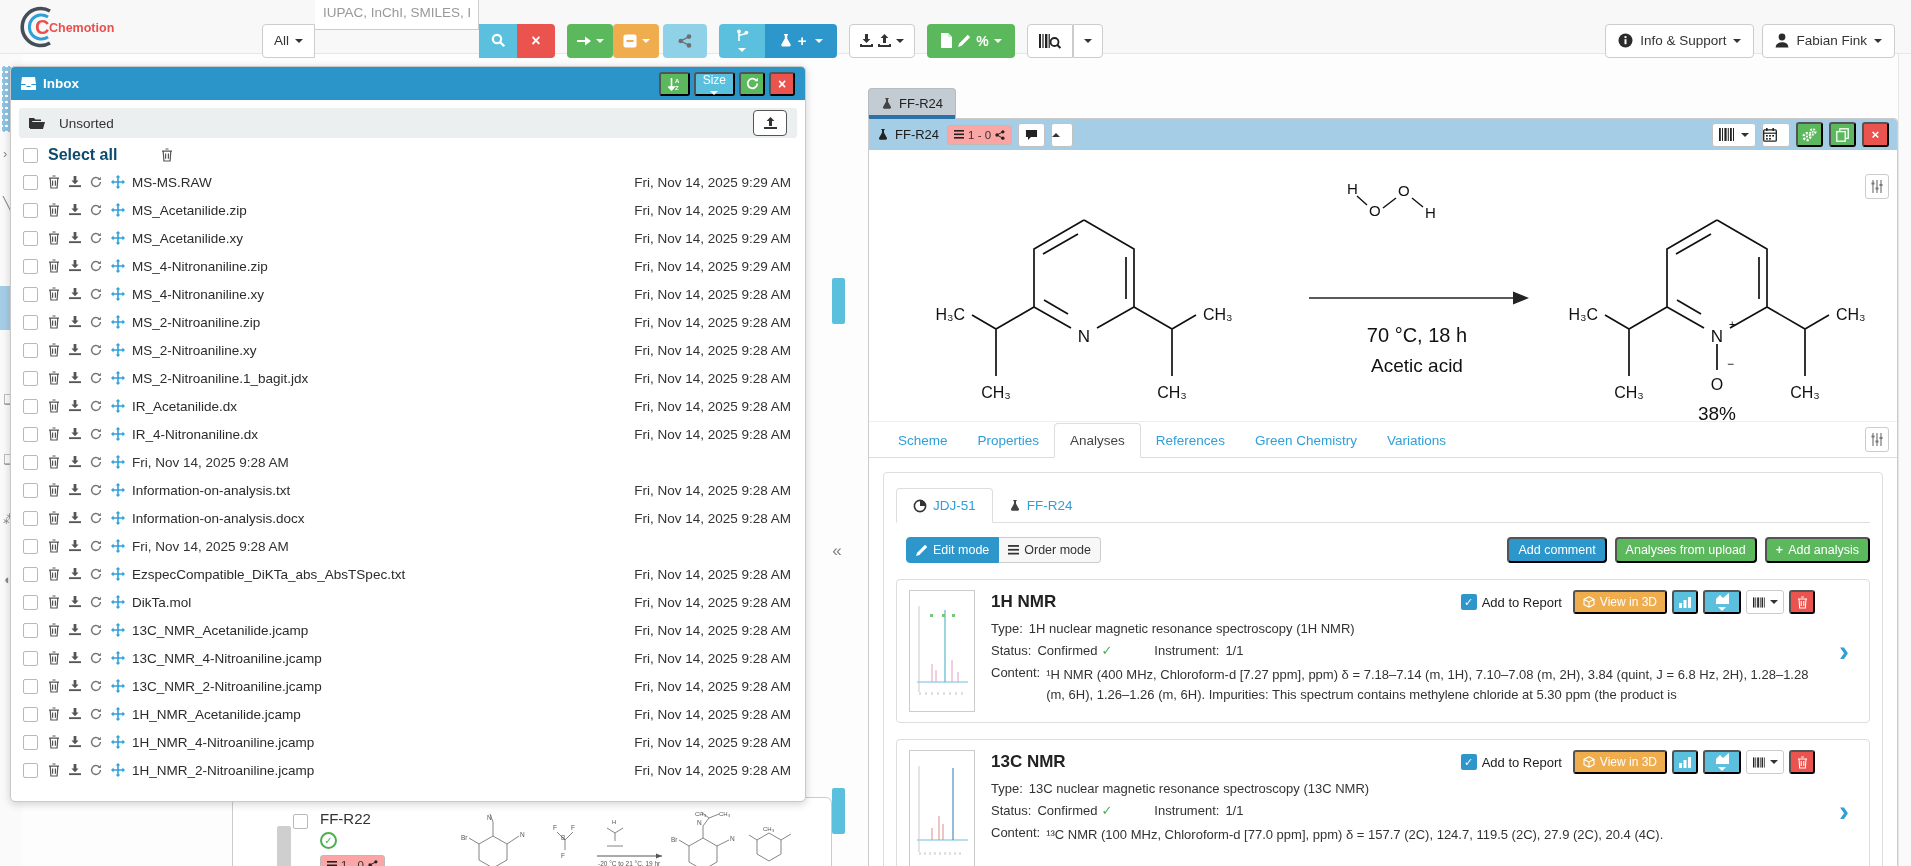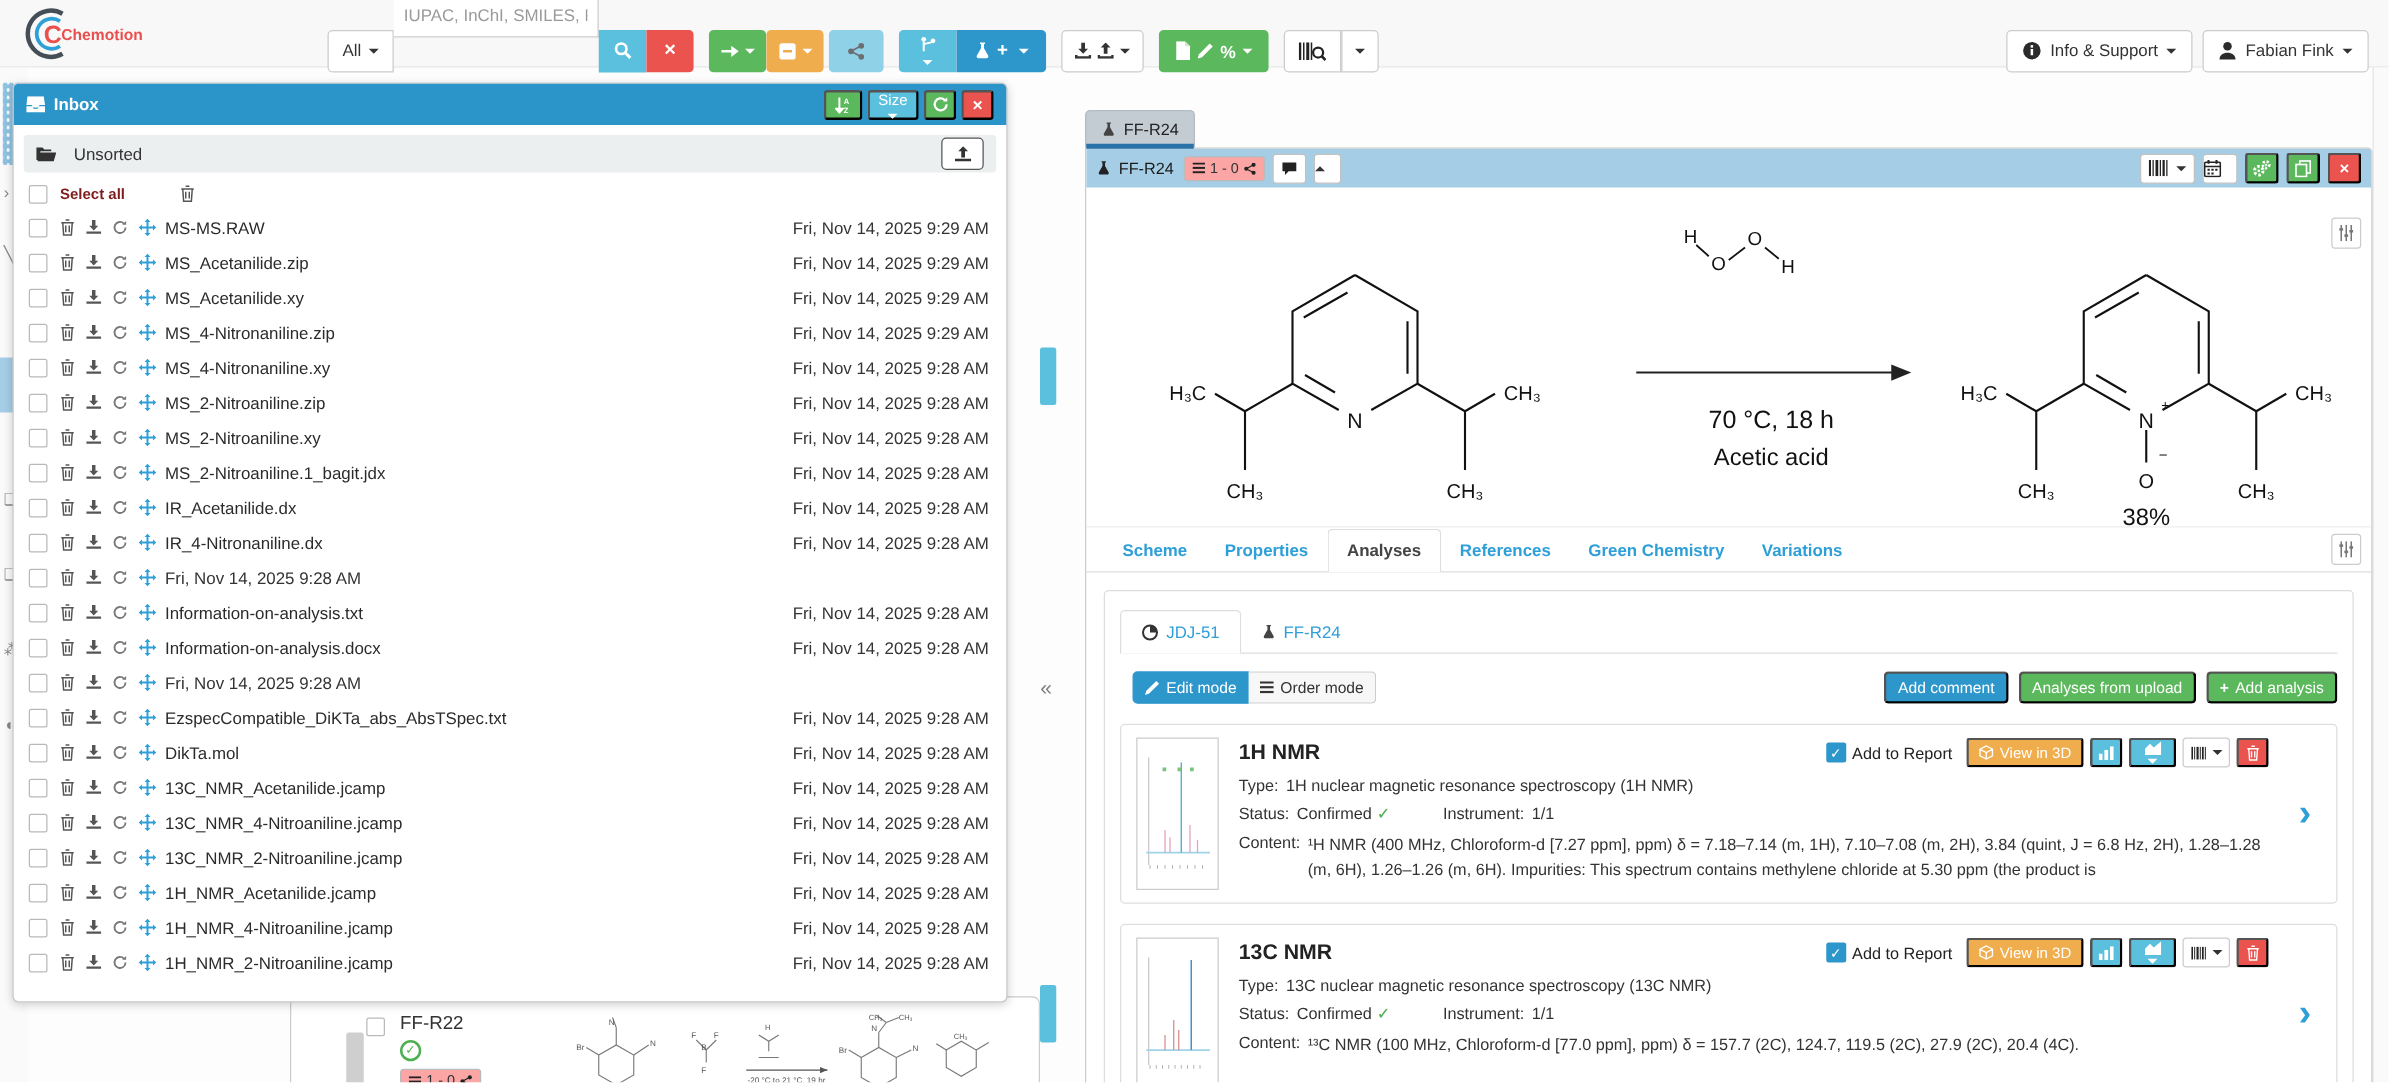--- a/index.html
+++ b/index.html
@@ -49,21 +49,21 @@
   .inbox { position:absolute; left:10px; top:66px; width:796px; height:736px; background:#fff;
            border:1px solid #c9c9c9; border-radius:5px; box-shadow:0 2px 8px rgba(0,0,0,.18); z-index:6; }
   .inbox-header { height:33px; background:#2b95c9; border-radius:4px 4px 0 0; display:flex;
                   align-items:center; padding:0 10px; color:#fff; }
   .inbox-title { font-size:13.5px; font-weight:bold; margin-left:7px; }
   .inbox-header .spacer { flex:1; }
   .sbtn { height:24px; border-radius:3px; display:inline-flex; align-items:center;
           justify-content:center; gap:4px; font-size:12px; color:#fff; padding:0 7px; }
   .unsorted-bar { margin:8px 8px 4px 8px; height:30px; background:#eceff0; border-radius:3px;
                   display:flex; align-items:center; padding:0 10px; color:#333; font-size:13.5px; }
-  .select-row { display:flex; align-items:center; height:26px; padding:0 0 0 12px; font-size:12px; color:#7f1d1d; }
+  .select-row { display:flex; align-items:center; height:26px; padding:0 0 0 12px; font-size:16px; color:#0c4a6e; }
   .cb { width:15px; height:15px; border:1.5px solid #b9b9b9; border-radius:2px; background:#fff; flex:none; }
   .file-list { position:relative; }
   .file-row { display:flex; align-items:center; height:28px; padding:0 14px 0 12px; font-size:13.5px; color:#333; }
   .file-row .cb { margin-right:10px; }
   .row-ic { margin-right:9px; color:#555; display:inline-flex; }
   .row-ic.move { color:#2f9fd8; margin-right:7px; }
   .file-name { flex:1; color:#2b2b2b; }
   .file-date { color:#333; }
 
   
@@ -97,21 +97,21 @@
            justify-content:center; color:#fff; }
 
   
   .scheme-area { position:relative; height:272px; border-bottom:1px solid #eee; }
   .sliders-btn { position:absolute; right:8px; width:24px; height:25px; background:#fff;
                  border:1px solid #ccc; border-radius:3px; display:flex; align-items:center;
                  justify-content:center; color:#777; }
 
   
   .tabs-row { position:relative; display:flex; align-items:flex-end; height:36px;
-              border-bottom:1px solid #ddd; padding:0 0 0 14px;font-weight:bold; }
+              border-bottom:1px solid #ddd; padding:0 0 0 14px; }
   .tab { font-size:13.5px; color:#2f9fd8; padding:9px 15px; }
   .tab.active { background:#fff; color:#444; border:1px solid #ddd; border-bottom:1px solid #fff;
                 border-radius:4px 4px 0 0; margin-bottom:-1px; }
   
   .sub-panel { margin:14px 14px 0 14px; border:1px solid #ddd; border-radius:4px; padding:12px 12px 16px 12px; }
   .subtabs { display:flex; align-items:flex-end; border-bottom:1px solid #ddd; height:38px; }
   .subtab { display:flex; align-items:center; gap:6px; font-size:13.5px; color:#2f9fd8; padding:9px 16px; }
   .subtab.active { border:1px solid #ddd; border-bottom:1px solid #fff; border-radius:4px 4px 0 0; margin-bottom:-1px; background:#fff; }
   .modebar { display:flex; align-items:center; margin-top:14px;margin-left:10px; }
   .modebtn { height:26px; font-size:12.5px; padding:0 9px; display:inline-flex; align-items:center; gap:5px; }

